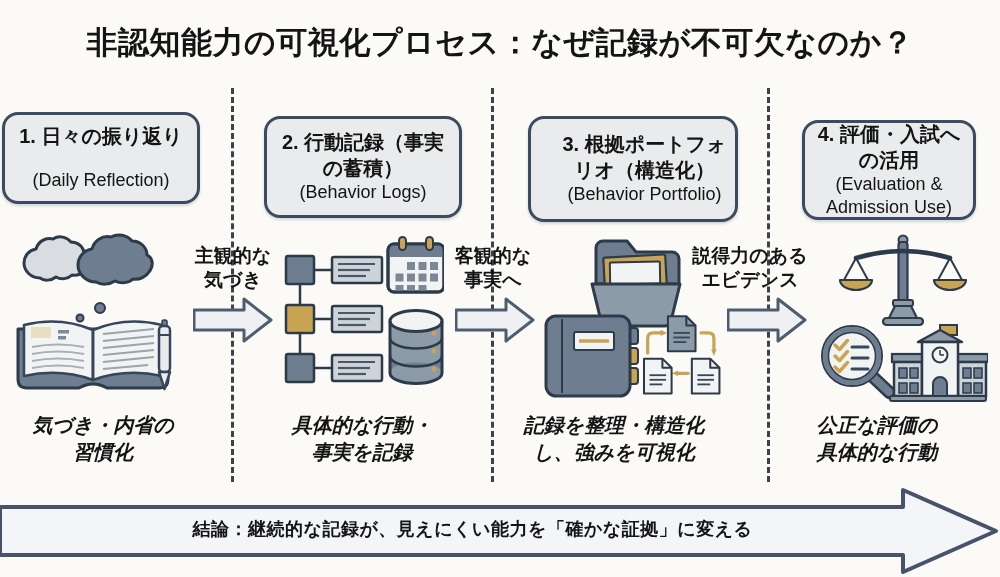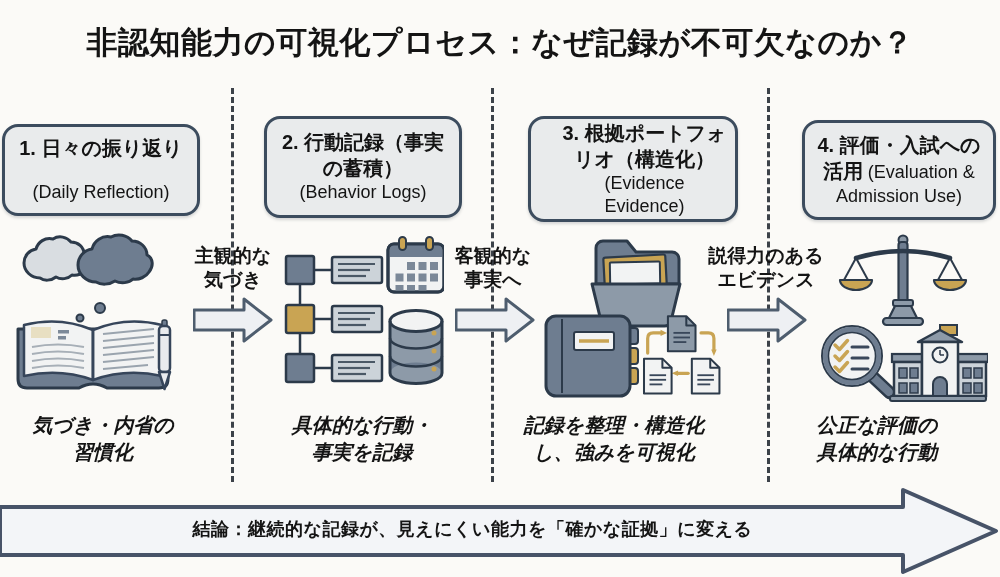--- a/index.html
+++ b/index.html
@@ -67,46 +67,46 @@
 <body>
 
 <div id="canvas">
 
   <div class="title">非認知能力の可視化プロセス：なぜ記録が不可欠なのか？</div>
 
   <div class="divider" style="left:231px;"></div>
   <div class="divider" style="left:491px;"></div>
   <div class="divider" style="left:767px;"></div>
 
-  <div class="step-box" style="left:2px;top:124px;width:198px;height:92px;gap:20px;">
+  <div class="step-box" style="left:2px;top:112px;width:198px;height:92px;gap:20px;">
     <span class="jp">1. 日々の振り返り</span>
     <span class="en">(Daily Reflection)</span>
   </div>
   <div class="step-box" style="left:264px;top:116px;width:198px;height:102px;">
     <span class="jp">2. 行動記録（事実の蓄積）</span>
     <span class="en">(Behavior Logs)</span>
   </div>
   <div class="step-box" style="left:528px;top:116px;width:210px;height:106px;padding-left:31px;">
     <span class="jp">3. 根拠ポートフォリオ（構造化）</span>
-    <span class="en">(Evidence Evidence)</span>
-  </div>
-  <div class="step-box inline-label" style="left:802px;top:120px;width:194px;height:100px;">
+    <span class="en">(Behavior Portfolio)</span>
+  </div>
+  <div class="step-box inline-label" style="left:802px;top:120px;width:174px;height:100px;">
     <div><span class="jp">4. 評価・入試への活用</span>
     <span class="en">(Evaluation &amp; Admission Use)</span></div>
   </div>
 
   <div class="trans-label" style="left:158px;top:244px;">
     <div>主観的な</div>
     <div>気づき</div>
   </div>
   <div class="trans-label" style="left:418px;top:244px;">
     <div>客観的な</div>
     <div>事実へ</div>
   </div>
-  <div class="trans-label" style="left:691px;top:244px;text-align:center;">
+  <div class="trans-label" style="left:675px;top:244px;text-align:center;">
     <div>説得力のある</div>
     <div>エビデンス</div>
   </div>
 
   <svg class="trans-arrow" style="left:193px;top:297px;" width="80" height="46">
     <polygon points="1,13 51,13 51,2 78,23 51,44 51,33 1,33" style="fill:var(--arrow-fill,#eef0f3);stroke:var(--arrow-border,#4e5d6e);" stroke-width="3" stroke-linejoin="round"></polygon>
   </svg>
   <svg class="trans-arrow" style="left:455px;top:297px;" width="80" height="46">
     <polygon points="1,13 51,13 51,2 78,23 51,44 51,33 1,33" style="fill:var(--arrow-fill,#eef0f3);stroke:var(--arrow-border,#4e5d6e);" stroke-width="3" stroke-linejoin="round"></polygon>
   </svg>

